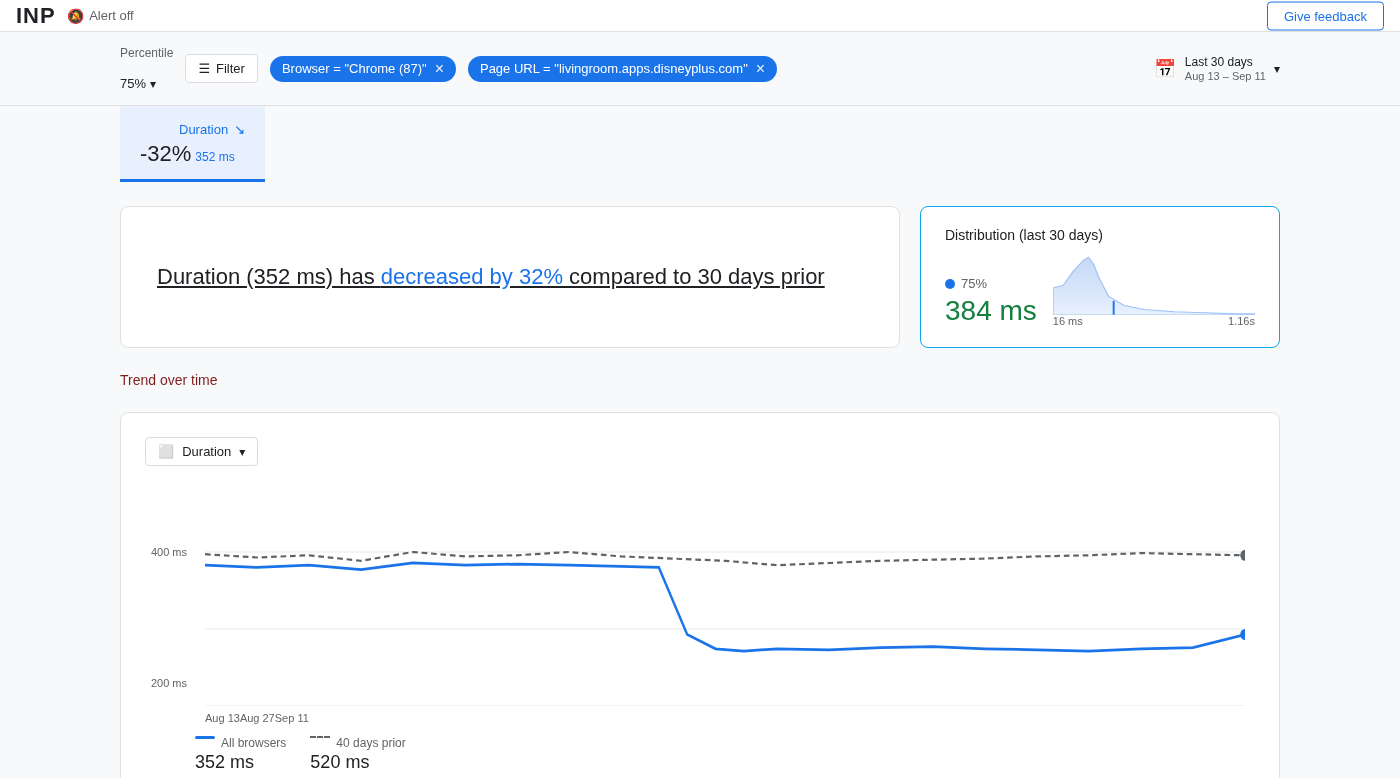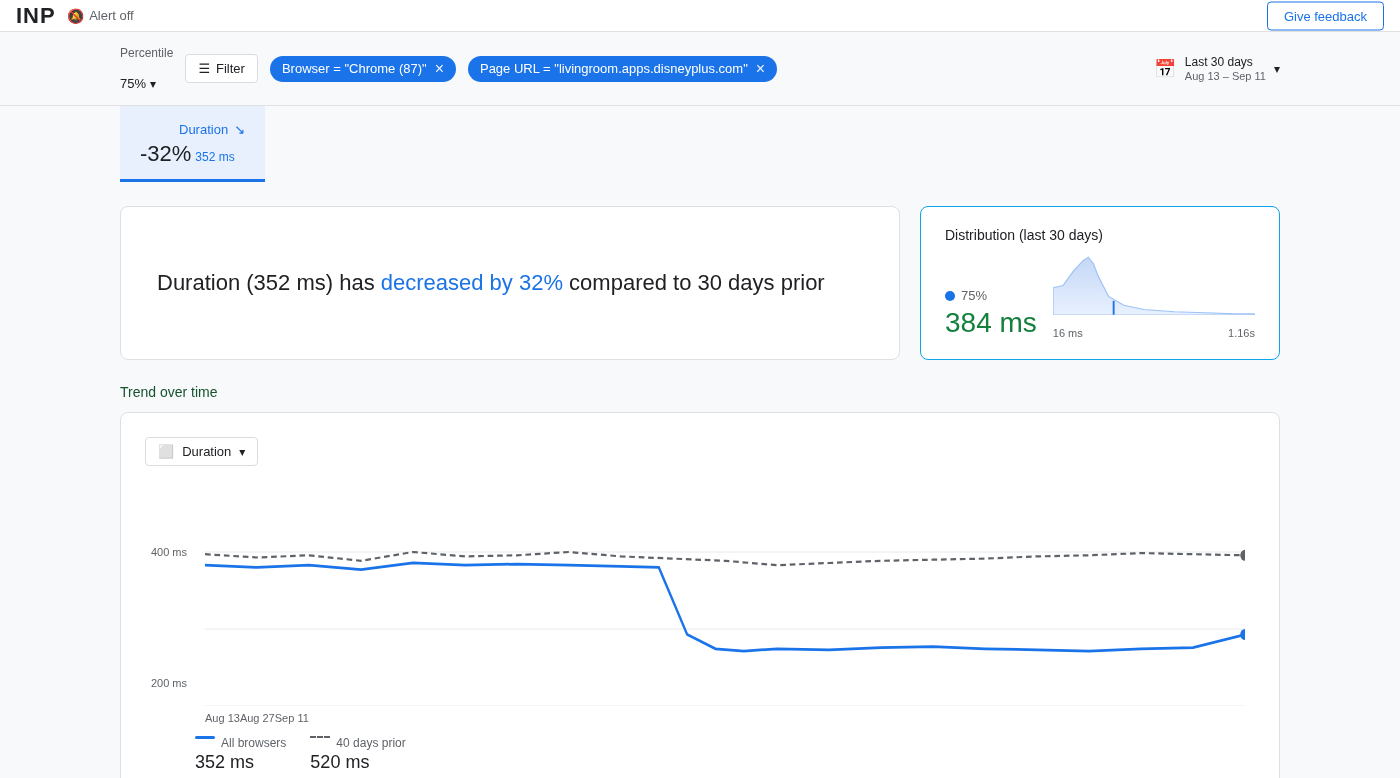--- a/index.html
+++ b/index.html
@@ -185,20 +185,21 @@
       border: 1px solid #e0e0e0;
       padding: 32px 36px;
       display: flex;
       align-items: center;
     }
     .summary-card-main .headline {
       font-size: 22px;
       font-weight: 400;
       color: #202124;
       line-height: 1.4;
+      text-decoration: underline;
     }
     .summary-card-main .headline .highlight {
       color: #1a73e8;
       font-weight: 500;
     }
     .summary-card-dist {
       width: 360px;
       background: #fff;
       border-radius: 8px;
       border: 1px solid #0ea5e9;
@@ -245,21 +246,21 @@
     }
     .dist-chart svg {
       width: 100%;
       height: 100%;
     }
     .dist-axis {
       display: flex;
       justify-content: space-between;
       font-size: 11px;
       color: #5f6368;
-      margin-top: 12px;
+      margin-top: 0;
     }
     
     .trend-section {
       background: #fff;
       border-radius: 8px;
       border: 1px solid #e0e0e0;
       padding: 24px;
     }
     .browser-dropdown {
       display: inline-flex;
@@ -318,22 +319,22 @@
       height: 0;
       border-top: 2px dashed #5f6368;
     }
     .legend-value {
       font-size: 18px;
       font-weight: 500;
       color: #202124;
     }
     .trend-over-time-label {
       font-size: 14px;
-      color: #14532d;
-      margin-bottom: 12px;
+      color: #7f1d1d;
+      margin-bottom: 24px;
     }
     .chevron {
       font-size: 12px;
     }
     .calendar-icon {
       font-size: 18px;
     }
   </style>
 </head>
 <body>

